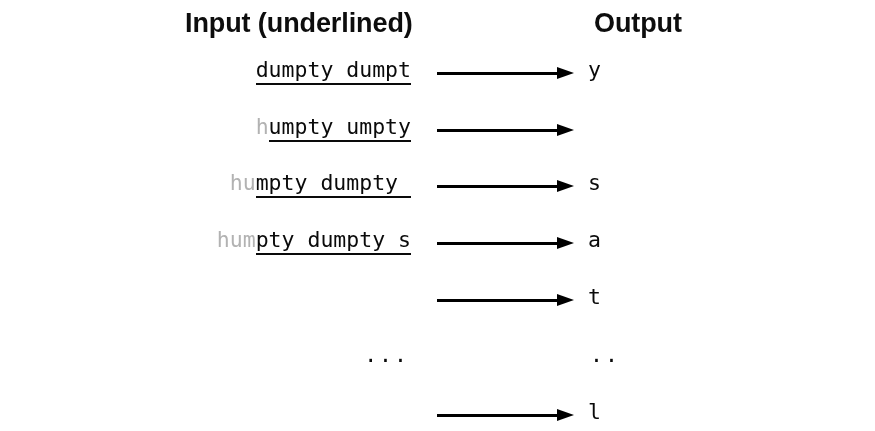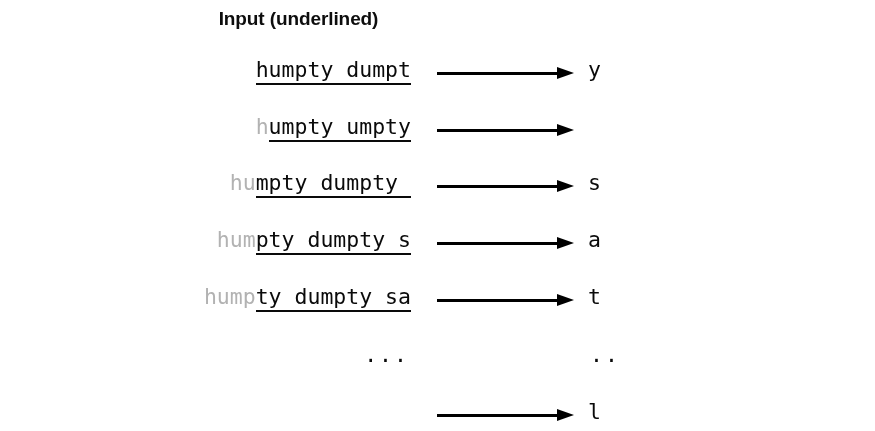--- a/index.html
+++ b/index.html
@@ -25,21 +25,21 @@
     position: absolute;
     top: 8px;
     left: 0;
     width: 875px;
     height: 28px;
   }
   .hdr {
     position: absolute;
     font-family: "Liberation Sans", sans-serif;
     font-weight: bold;
-    font-size: 19px;
+    font-size: 27px;
     color: #0d0d0d;
     white-space: nowrap;
     letter-spacing: -0.1px;
   }
   .hdr-input {
     left: 0;
     width: 412px;
     text-align: center;
     text-indent: 185px;
   }
@@ -148,25 +148,26 @@
     letter-spacing: 2px;
   }
 </style>
 </head>
 <body>
 
 <div id="diagram">
 
   <div class="header-row">
     <div class="hdr hdr-input">Input (underlined)</div>
+    <div class="hdr hdr-output">Output</div>
   </div>
 
   <div id="rows-container">
       <div class="row" style="top: 50px;">
-        <div class="in-cell"><span class="win">humpty dumpt</span></div>
+        <div class="in-cell"><span class="win">dumpty dumpt</span></div>
         <div class="arrow">
           <div class="arrow-shaft"></div>
           <div class="arrow-head"></div>
         </div>
         <div class="out-cell">y</div>
       </div>
       <div class="row" style="top: 107px;">
         <div class="in-cell"><span class="ctx">h</span><span class="win">umpty umpty</span></div>
         <div class="arrow">
           <div class="arrow-shaft"></div>
@@ -183,21 +184,20 @@
       </div>
       <div class="row" style="top: 220px; padding-left: 16px;">
         <div class="in-cell"><span class="ctx">hum</span><span class="win">pty dumpty s</span></div>
         <div class="arrow">
           <div class="arrow-shaft"></div>
           <div class="arrow-head"></div>
         </div>
         <div class="out-cell">a</div>
       </div>
       <div class="row" style="top: 277px;">
-        <div class="in-cell"><span class="ctx">hump</span><span class="win">ty dumpty sa</span></div>
         <div class="arrow">
           <div class="arrow-shaft"></div>
           <div class="arrow-head"></div>
         </div>
         <div class="out-cell">t</div>
       </div>
       <div class="row" style="top: 392px;">
         <div class="arrow">
           <div class="arrow-shaft"></div>
           <div class="arrow-head"></div>

